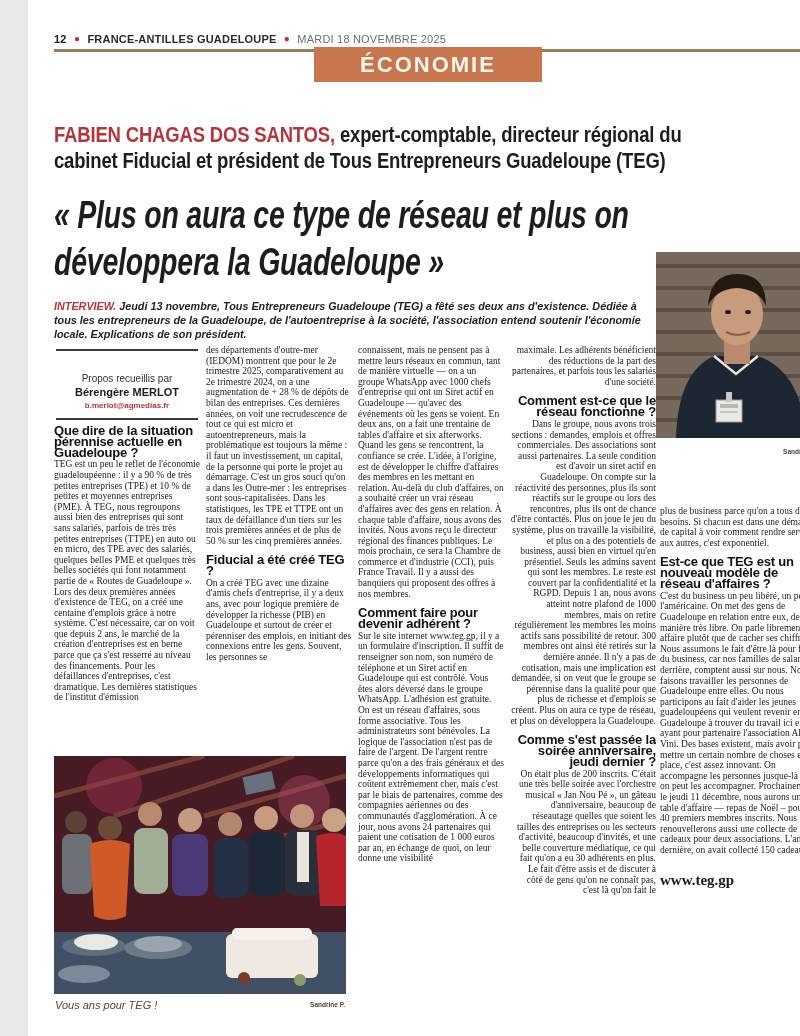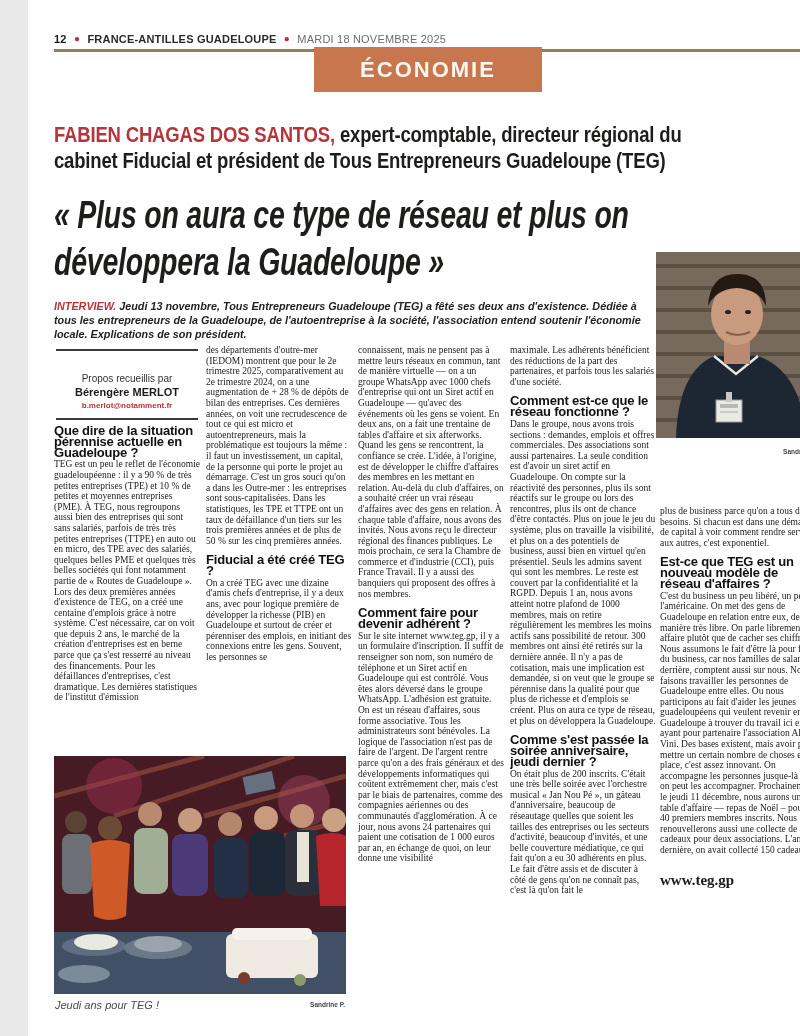--- a/index.html
+++ b/index.html
@@ -5,21 +5,21 @@
   html,body{margin:0;padding:0;background:#e9e9e9;}
   .page{position:relative;width:800px;height:1036px;background:#ffffff;overflow:hidden;
         font-family:"Liberation Sans",sans-serif;color:#1c1c1c;margin-left:28px;}
   
   .hdr{position:absolute;left:26px;top:33px;font-size:11px;letter-spacing:.2px;white-space:nowrap;}
   .hdr .num{font-weight:bold;color:#1c1c1c;}
   .hdr .pub{font-weight:bold;color:#2a2a2a;}
   .hdr .date{color:#6d6d6d;font-weight:normal;}
   .hdr .dot{color:#b5353a;font-size:10px;padding:0 4px;position:relative;top:-1px;}
   .hdr-rule{position:absolute;left:26px;right:8px;top:49px;height:3px;background:#93805a;}
-  .banner{position:absolute;left:286px;top:47px;width:228px;height:45px;background:#c8764d;
+  .banner{position:absolute;left:286px;top:47px;width:228px;height:35px;background:#c8764d;
           display:flex;align-items:center;justify-content:center;}
   .banner span{color:#fdf6ef;font-weight:bold;font-size:22px;letter-spacing:2px;}
   
   .kicker{position:absolute;left:26px;top:122px;width:800px;transform:scaleX(.86);transform-origin:0 0;
           font-size:21.5px;line-height:26px;font-weight:bold;letter-spacing:-.2px;color:#1d1d1b;}
   .kicker .red{color:#b5353a;}
   .quote{position:absolute;left:26px;top:192px;width:820px;transform:scaleX(.75);transform-origin:0 0;
          font-size:38px;line-height:47px;font-weight:bold;font-style:italic;color:#1d1d1b;letter-spacing:-.3px;}
   .intro{position:absolute;left:26px;top:299px;width:600px;font-size:10.8px;line-height:14px;
          font-weight:bold;font-style:italic;color:#222;}
@@ -105,39 +105,39 @@
     </svg>
   </div>
   <div class="p-caption">
     <span class="credit">Sandrine P.</span>
   </div>
 
   <div class="col" style="left:26px;height:409px;">
     <div class="byline">
       <div class="l1">Propos recueillis par</div>
       <div class="l2">Bérengère MERLOT</div>
-      <div class="l3">b.merlot@notamment.fr</div>
+      <div class="l3">b.merlot@agmedias.fr</div>
     </div>
     <h4 class="first">Que dire de la situation pérennise actuelle en Guadeloupe ?</h4>
     <p>TEG est un peu le reflet de l'économie guadeloupéenne : il y a 90 % de très petites entreprises (TPE) et 10 % de petites et moyennes entreprises (PME). À TEG, nous regroupons aussi bien des entreprises qui sont sans salariés, parfois de très très petites entreprises (TTPE) en auto ou en micro, des TPE avec des salariés, quelques belles PME et quelques très belles sociétés qui font notamment partie de « Routes de Guadeloupe ». Lors des deux premières années d'existence de TEG, on a créé une centaine d'emplois grâce à notre système. C'est nécessaire, car on voit que depuis 2 ans, le marché de la création d'entreprises est en berne parce que ça s'est resserré au niveau des financements. Pour les défaillances d'entreprises, c'est dramatique. Les dernières statistiques de l'institut d'émission</p>
   </div>
 
   <div class="col" style="left:178px;height:409px;">
     <p>des départements d'outre-mer (IEDOM) montrent que pour le 2e trimestre 2025, comparativement au 2e trimestre 2024, on a une augmentation de + 28 % de dépôts de bilan des entreprises. Ces dernières années, on voit une recrudescence de tout ce qui est micro et autoentrepreneurs, mais la problématique est toujours la même : il faut un investissement, un capital, de la personne qui porte le projet au démarrage. C'est un gros souci qu'on a dans les Outre-mer : les entreprises sont sous-capitalisées. Dans les statistiques, les TPE et TTPE ont un taux de défaillance d'un tiers sur les trois premières années et de plus de 50 % sur les cinq premières années.</p>
     <h4>Fiducial a été créé TEG ?</h4>
     <p>On a créé TEG avec une dizaine d'amis chefs d'entreprise, il y a deux ans, avec pour logique première de développer la richesse (PIB) en Guadeloupe et surtout de créer et pérenniser des emplois, en initiant des connexions entre les gens. Souvent, les personnes se</p>
   </div>
 
   <div class="col" style="left:330px;height:672px;">
     <p>connaissent, mais ne pensent pas à mettre leurs réseaux en commun, tant de manière virtuelle — on a un groupe WhatsApp avec 1000 chefs d'entreprise qui ont un Siret actif en Guadeloupe — qu'avec des événements où les gens se voient. En deux ans, on a fait une trentaine de tables d'affaire et six afterworks. Quand les gens se rencontrent, la confiance se crée. L'idée, à l'origine, est de développer le chiffre d'affaires des membres en les mettant en relation. Au-delà du club d'affaires, on a souhaité créer un vrai réseau d'affaires avec des gens en relation. À chaque table d'affaire, nous avons des invités. Nous avons reçu le directeur régional des finances publiques. Le mois prochain, ce sera la Chambre de commerce et d'industrie (CCI), puis France Travail. Il y a aussi des banquiers qui proposent des offres à nos membres.</p>
     <h4>Comment faire pour devenir adhérent ?</h4>
     <p>Sur le site internet www.teg.gp, il y a un formulaire d'inscription. Il suffit de renseigner son nom, son numéro de téléphone et un Siret actif en Guadeloupe qui est contrôlé. Vous êtes alors déversé dans le groupe WhatsApp. L'adhésion est gratuite. On est un réseau d'affaires, sous forme associative. Tous les administrateurs sont bénévoles. La logique de l'association n'est pas de faire de l'argent. De l'argent rentre parce qu'on a des frais généraux et des développements informatiques qui coûtent extrêmement cher, mais c'est par le biais de partenaires, comme des compagnies aériennes ou des communautés d'agglomération. À ce jour, nous avons 24 partenaires qui paient une cotisation de 1 000 euros par an, en échange de quoi, on leur donne une visibilité</p>
   </div>
 
-  <div class="col" style="left:482px;height:672px;">
+  <div class="col" style="left:482px;height:672px;text-align:right;">
     <p>maximale. Les adhérents bénéficient des réductions de la part des partenaires, et parfois tous les salariés d'une société.</p>
     <h4>Comment est-ce que le réseau fonctionne ?</h4>
     <p>Dans le groupe, nous avons trois sections : demandes, emplois et offres commerciales. Des associations sont aussi partenaires. La seule condition est d'avoir un siret actif en Guadeloupe. On compte sur la réactivité des personnes, plus ils sont réactifs sur le groupe ou lors des rencontres, plus ils ont de chance d'être contactés. Plus on joue le jeu du système, plus on travaille la visibilité, et plus on a des potentiels de business, aussi bien en virtuel qu'en présentiel. Seuls les admins savent qui sont les membres. Le reste est couvert par la confidentialité et la RGPD. Depuis 1 an, nous avons atteint notre plafond de 1000 membres, mais on retire régulièrement les membres les moins actifs sans possibilité de retour. 300 membres ont ainsi été retirés sur la dernière année. Il n'y a pas de cotisation, mais une implication est demandée, si on veut que le groupe se pérennise dans la qualité pour que plus de richesse et d'emplois se créent. Plus on aura ce type de réseau, et plus on développera la Guadeloupe.</p>
     <h4>Comme s'est passée la soirée anniversaire, jeudi dernier ?</h4>
     <p>On était plus de 200 inscrits. C'était une très belle soirée avec l'orchestre musical « Jan Nou Pé », un gâteau d'anniversaire, beaucoup de réseautage quelles que soient les tailles des entreprises ou les secteurs d'activité, beaucoup d'invités, et une belle couverture médiatique, ce qui fait qu'on a eu 30 adhérents en plus. Le fait d'être assis et de discuter à côté de gens qu'on ne connaît pas, c'est là qu'on fait le</p>
   </div>
 
   <div class="col col5" style="height:520px;">
     <p>plus de business parce qu'on a tous des besoins. Si chacun est dans une démarche de capital à voir comment rendre service aux autres, c'est exponentiel.</p>
     <h4>Est-ce que TEG est un nouveau modèle de réseau d'affaires ?</h4>
@@ -184,15 +184,15 @@
       <ellipse cx="104" cy="192" rx="34" ry="11" fill="#6a7888"></ellipse>
       <ellipse cx="104" cy="188" rx="24" ry="8" fill="#9aa4ae"></ellipse>
       <ellipse cx="30" cy="218" rx="26" ry="9" fill="#7d8a99"></ellipse>
       <rect x="172" y="178" width="92" height="44" rx="6" fill="#efe9e2"></rect>
       <rect x="178" y="172" width="80" height="12" rx="5" fill="#f6f1ea"></rect>
       <circle cx="190" cy="222" r="6" fill="#7a3b2e"></circle>
         <circle cx="246" cy="224" r="6" fill="#8a9a6a"></circle>
     </svg>
   </div>
   <div class="g-credit">Sandrine P.</div>
-  <div class="g-caption">Jeudi ans pour TEG !</div>
+  <div class="g-caption">Vous ans pour TEG !</div>
 
 </div>
 
 </body></html>

